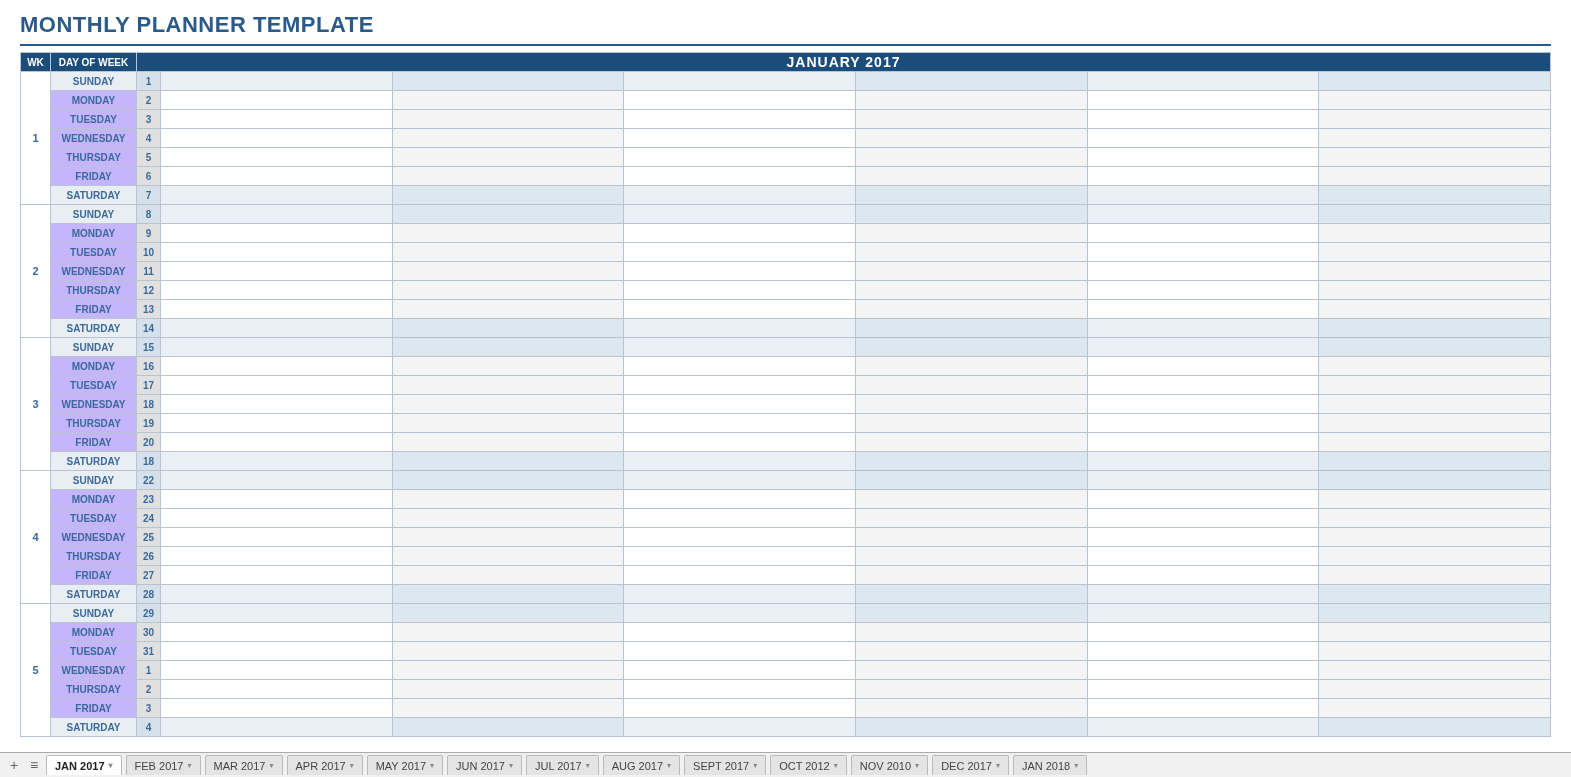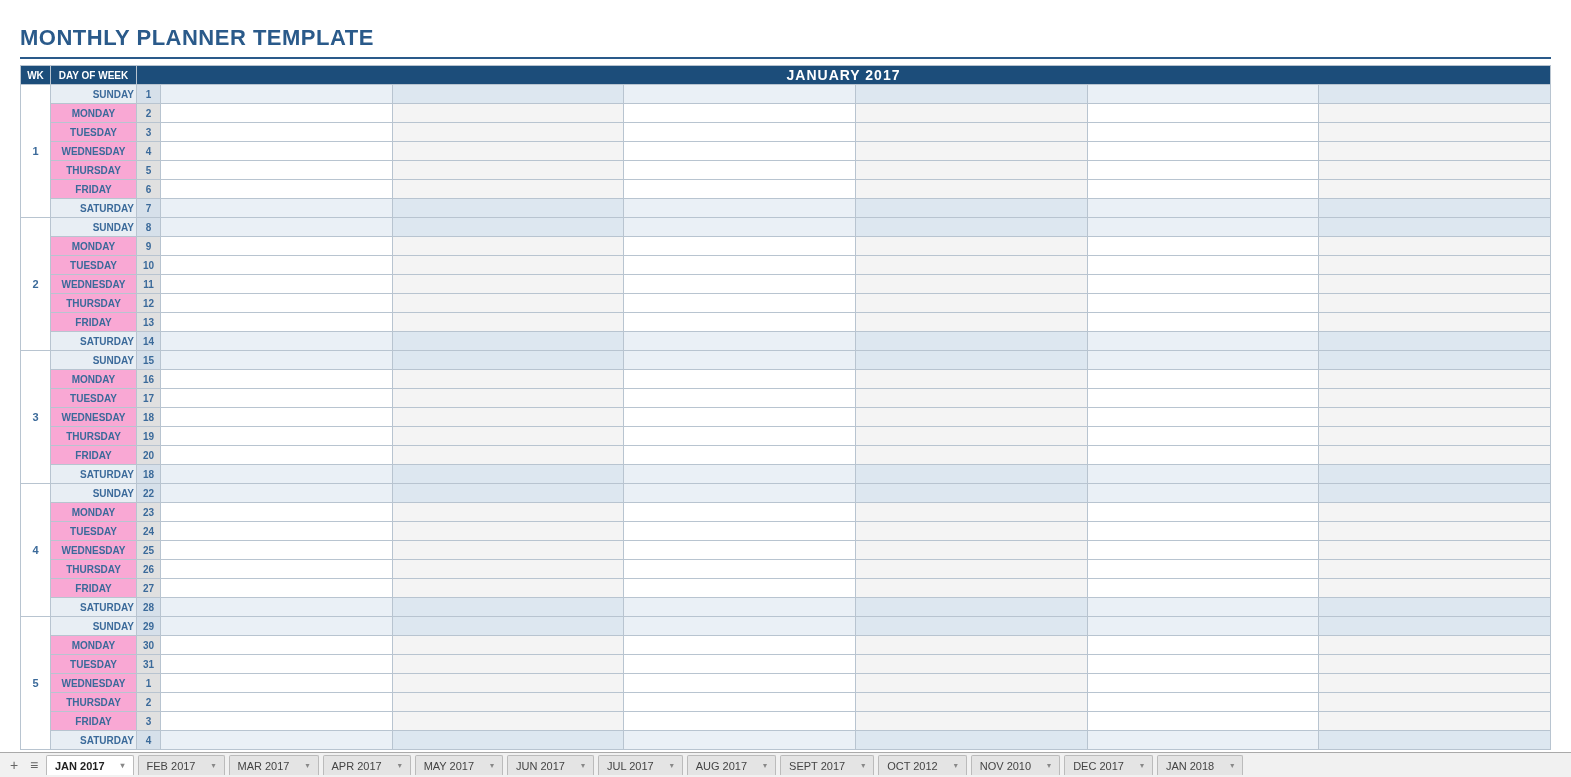--- a/index.html
+++ b/index.html
@@ -6,21 +6,21 @@
   body {
     font-family: Arial, Helvetica, sans-serif;
     background: #fff;
     width: 1571px;
     overflow: hidden;
   }
   .page-title {
     font-size: 22px;
     font-weight: bold;
     color: #2a5a8a;
-    padding: 25px 0 6px 20px;
+    padding: 12px 0 6px 20px;
     letter-spacing: 0.5px;
   }
   .rule {
     border-bottom: 2px solid #2a5a8a;
     margin: 0 20px 6px 20px;
   }
   table.planner {
     border-collapse: collapse;
     margin: 0 20px;
     width: calc(100% - 40px);
@@ -49,24 +49,24 @@
     font-size: 14px;
     letter-spacing: 1px;
   }
   td.wk-cell {
     color: #3b6a9a;
     background: #fff;
     font-size: 11px;
   }
   td.day-name {
     color: #3b6a9a;
-    background: #f9a8d4;
+    background: #c4b5fd;
     font-size: 10px;
   }
-  td.day-name.weekend { background: #e8eef4; text-align: right; }
+  td.day-name.weekend { background: #e8eef4; }
   td.day-num {
     color: #3b6a9a;
     background: #e0e0e0;
     font-size: 10px;
   }
   td.day-num.weekend { background: #d6e0ea; }
   td.slot {
     background: #fff;
   }
   td.slot.alt { background: #f4f4f4; }
@@ -95,21 +95,21 @@
     display:flex;
     align-items:center;
     justify-content:center;
     font-size: 14px;
     color: #666;
     cursor: pointer;
   }
   .sheet-tab {
     display: flex;
     align-items: center;
-    gap: 16px;
+    gap: 4px;
     padding: 2px 8px;
     font-size: 11px;
     color: #444;
     background: #e4e4e4;
     border: 1px solid #bbb;
     border-bottom: none;
     border-radius: 2px 2px 0 0;
     height: 20px;
     cursor: pointer;
   }

